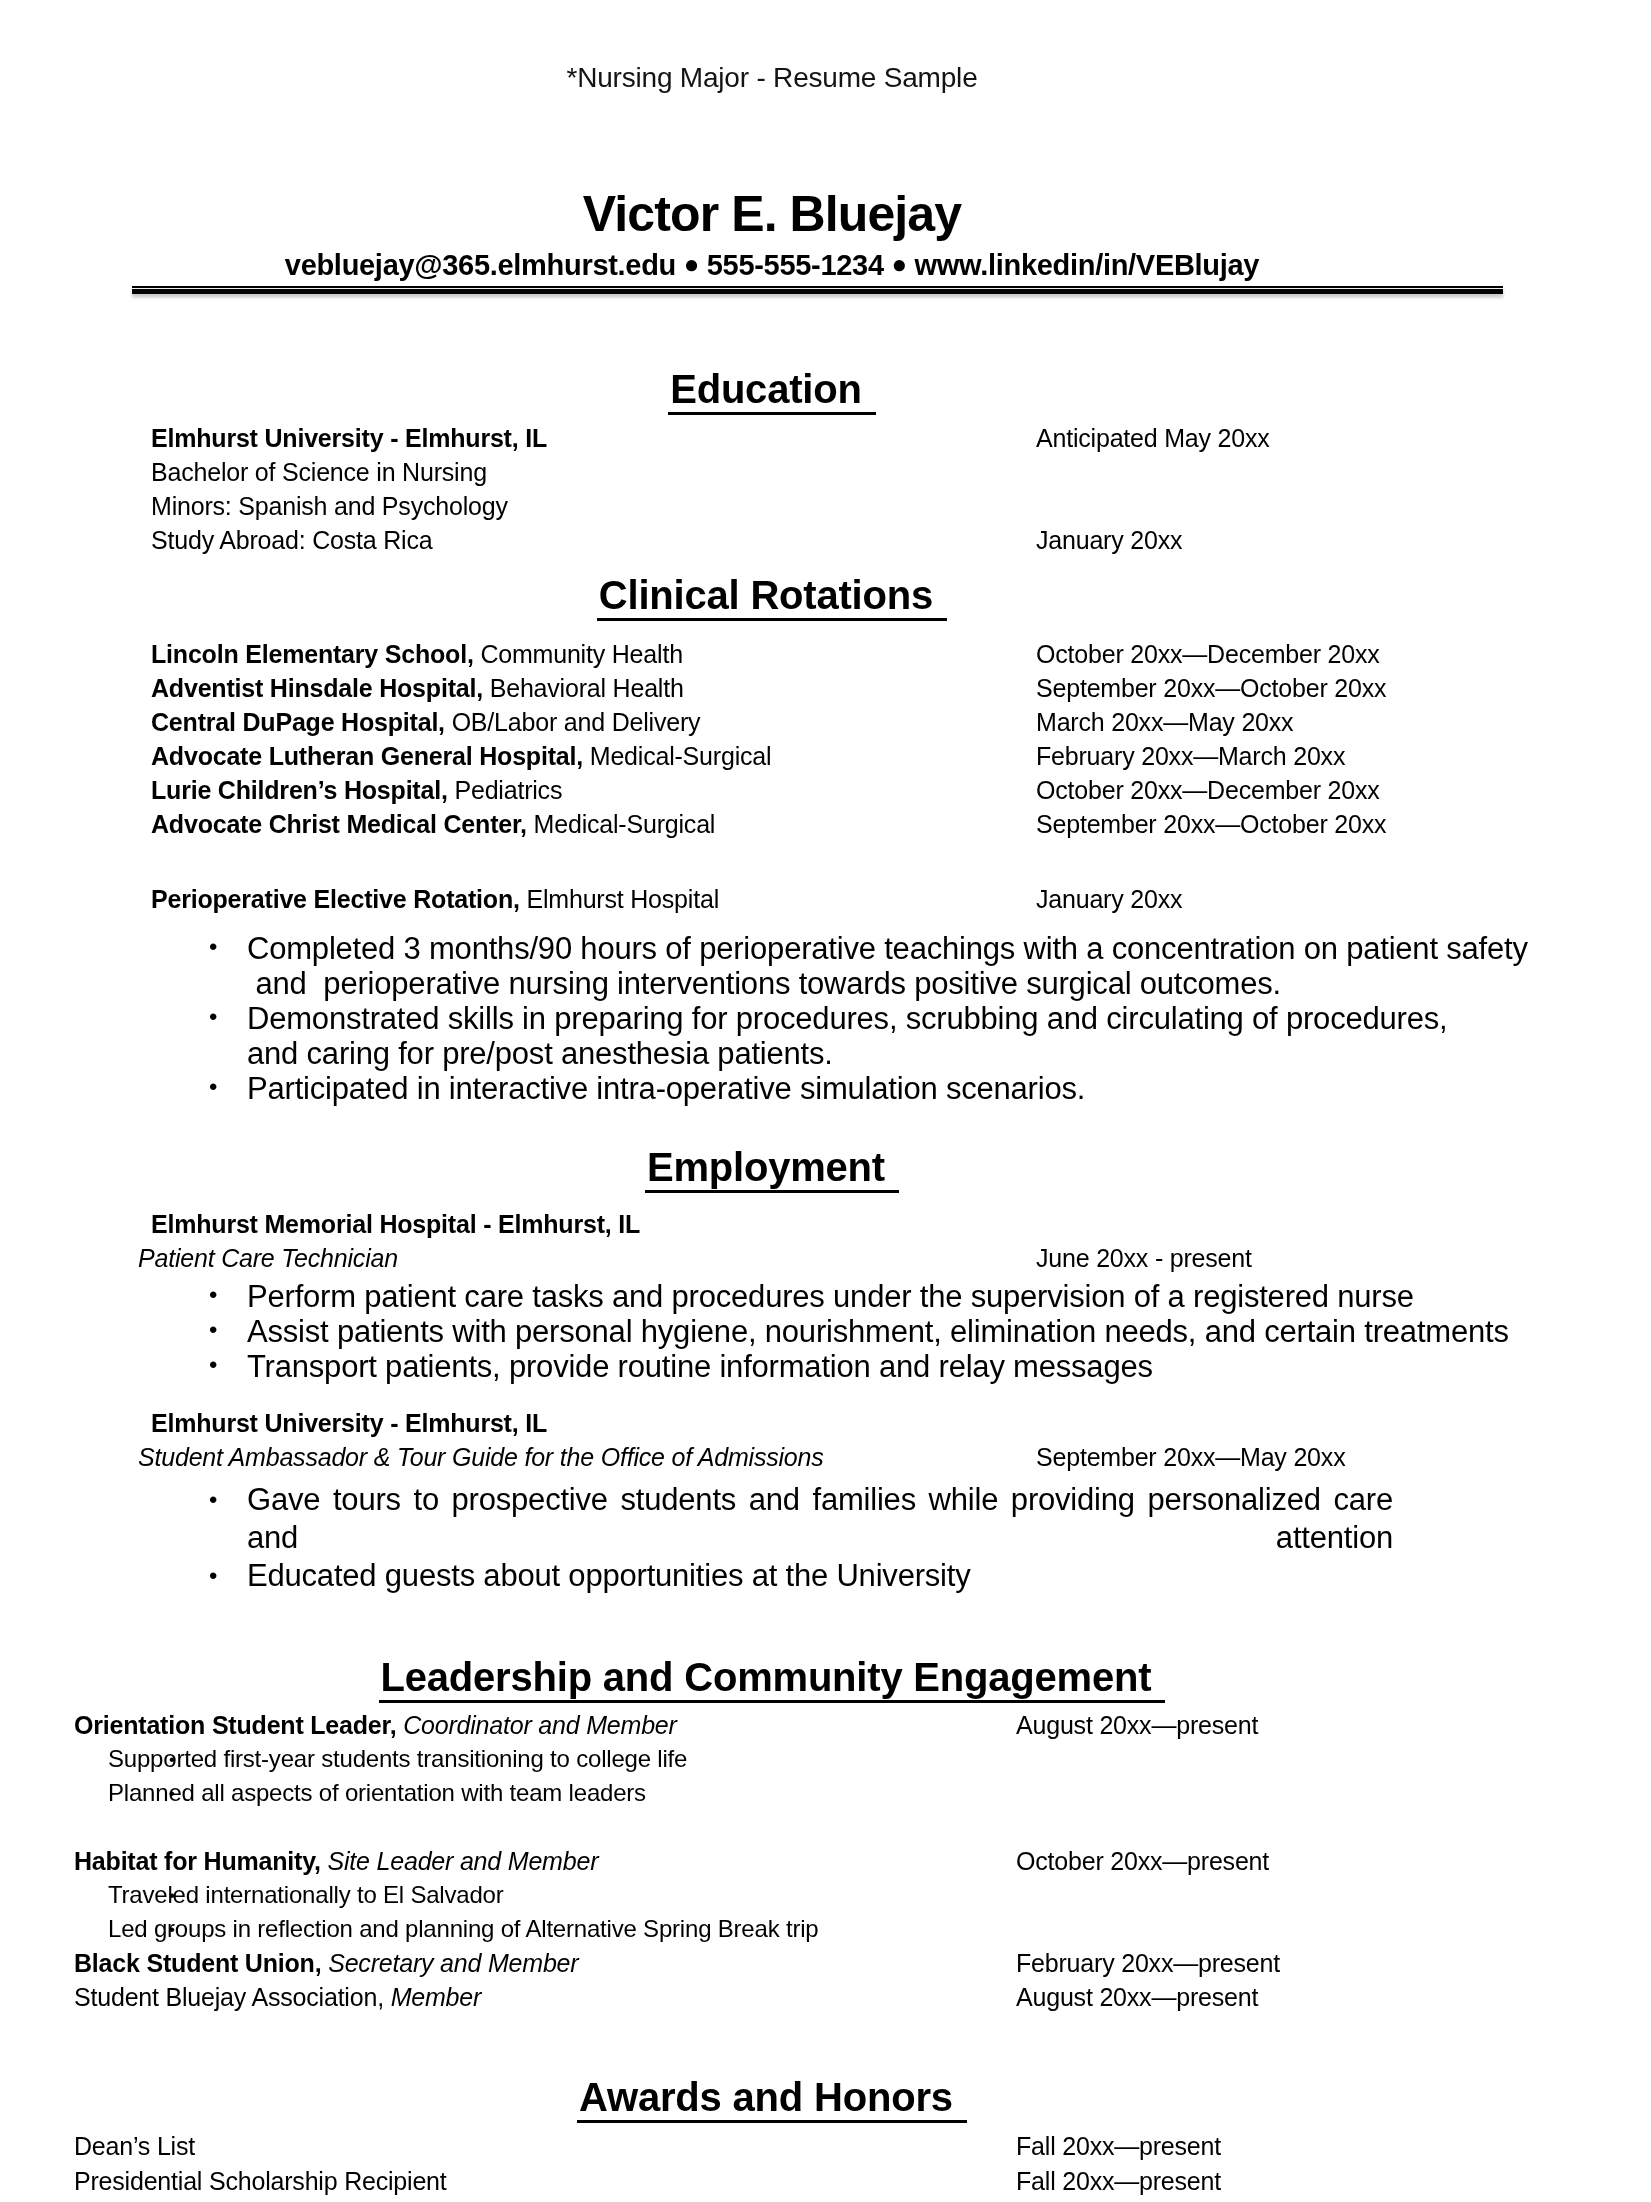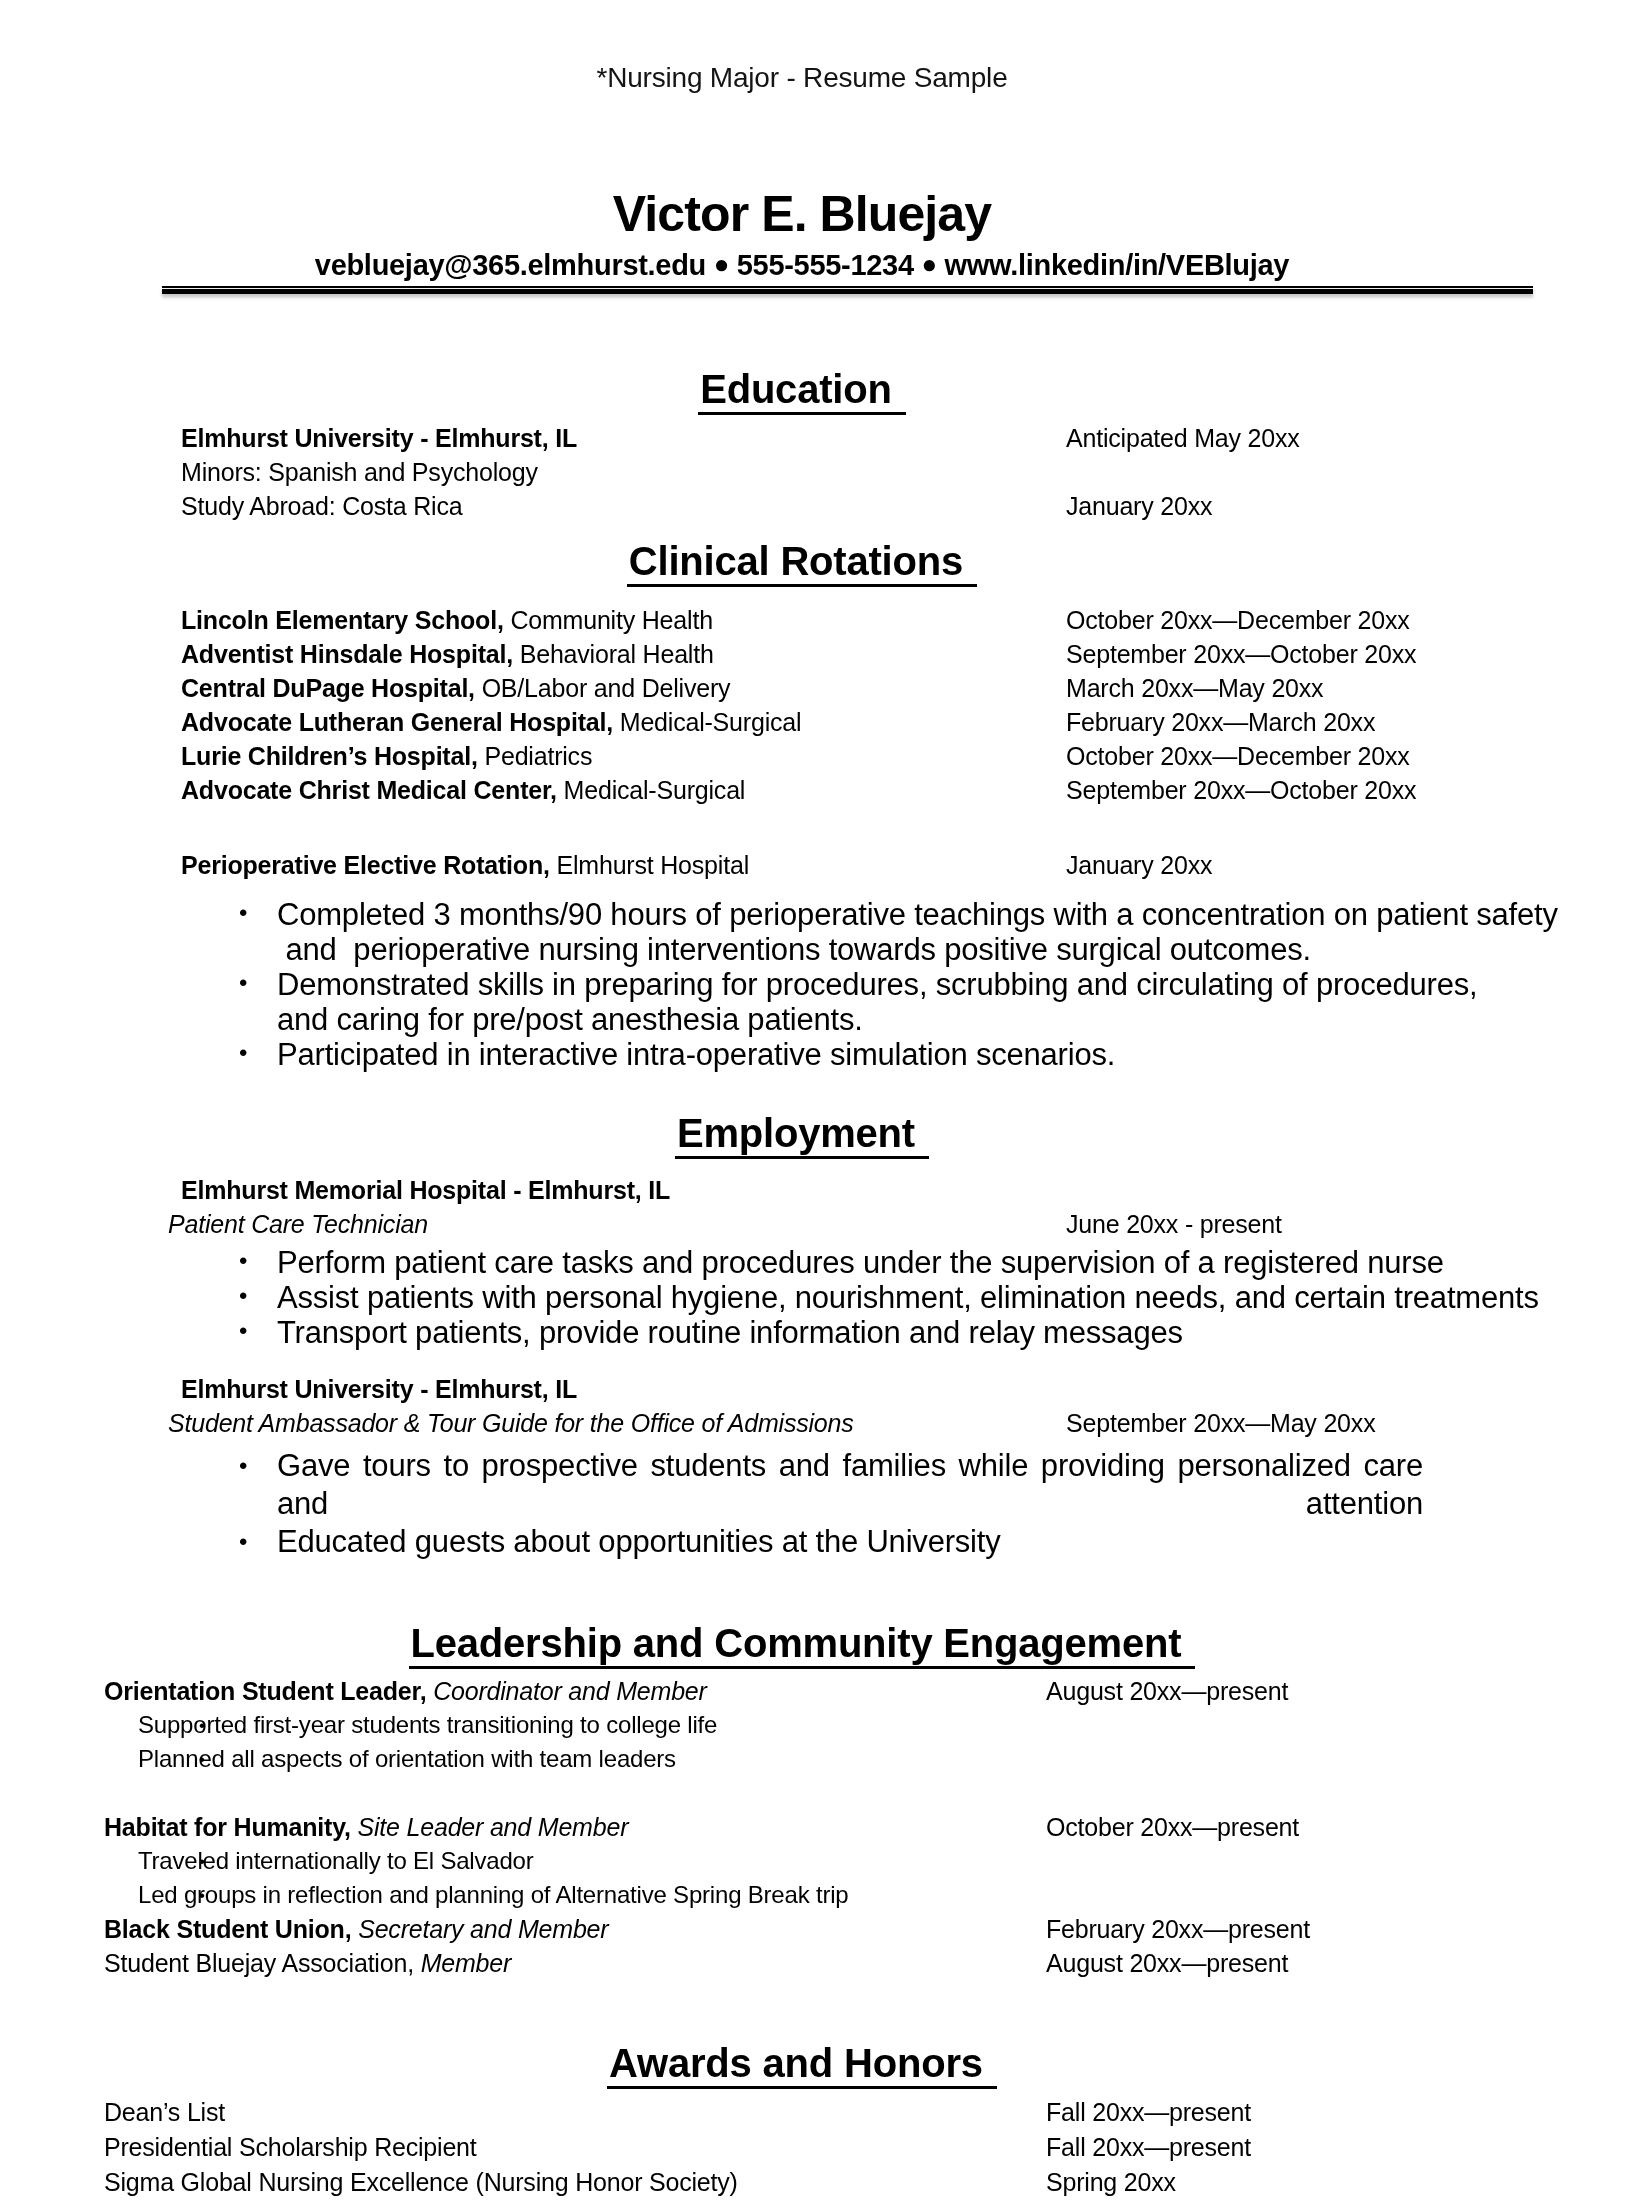--- a/index.html
+++ b/index.html
@@ -1,20 +1,19 @@
 <!DOCTYPE html>
 <html style="font-size:13.8px"><head>
 <meta charset="utf-8">
 <style>
   html,body{margin:0;padding:0;background:#ffffff;}
   .page{
     position:relative;width:1544px;height:2203px;background:#ffffff;
     font-family:"Liberation Sans",sans-serif;color:#000;overflow:hidden;
     letter-spacing:-0.2px;
-    margin-left:30px;
   }
   
   .note{margin-top:60px;text-align:center;font-size:28px;line-height:35px;color:#141414;}
   .name{margin-top:88px;text-align:center;font-size:50px;line-height:62px;font-weight:bold;letter-spacing:-0.9px;}
   .contact{margin-top:0;text-align:center;font-size:29px;line-height:38px;font-weight:bold;letter-spacing:-0.3px;}
   .dot{font-size:26px;margin:0 7.7px;vertical-align:1.7px;}
   .rule{margin:2.6px 0 0 132px;width:1371px;height:7.7px;
     background:linear-gradient(to bottom,#000 0 1.7px,#f0f0f0 1.7px 2.6px,#000 2.6px 100%);
     box-shadow:0 3.4px 3.4px rgba(0,0,0,0.22);}
   
@@ -71,20 +70,23 @@
 
   <div class="rule"></div>
 
   <div class="sec" id="edu-h"><span class="u">Education</span></div>
   <div id="edu-rows">
     <div class="row m-main">
       <span class="b">Elmhurst University - Elmhurst, IL</span>
       <span class="date">Anticipated May 20xx</span>
     </div>
     <div class="row m-main">
+      <span>Bachelor of Science in Nursing</span>
+    </div>
+    <div class="row m-main">
       <span>Minors: Spanish and Psychology</span>
     </div>
     <div class="row m-main">
       <span>Study Abroad: Costa Rica</span>
       <span class="date">January 20xx</span>
     </div>
   </div>
 
   <div class="sec" id="clin-h"><span class="u">Clinical Rotations</span></div>
   <div id="clin-rows">

